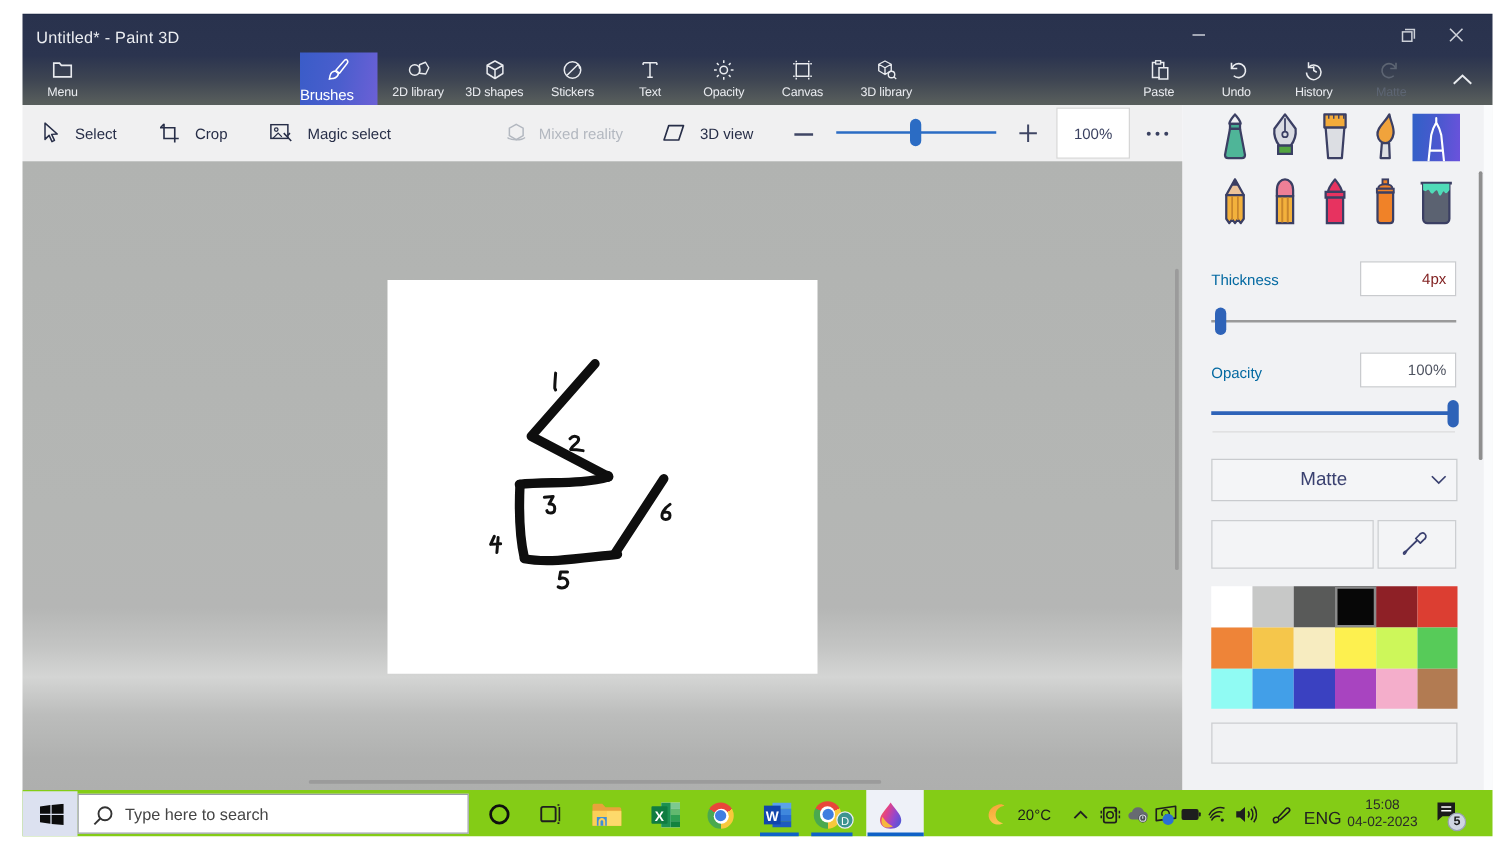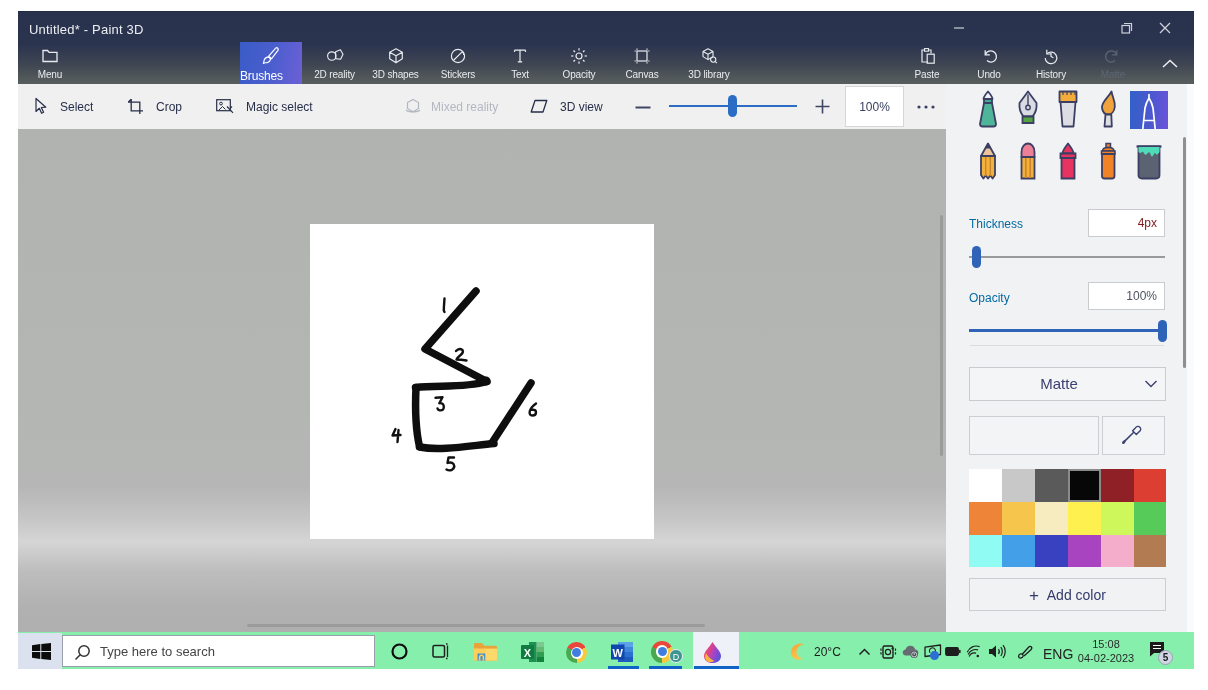--- a/index.html
+++ b/index.html
@@ -28,21 +28,21 @@
 #vscroll { position:absolute; left:922px; top:86px; width:3px; height:241px; background:#9b9b9b; border-radius:2px; }
 #hscroll { position:absolute; left:229px; top:495px; width:458px; height:3px; background:#9b9b9b; border-radius:2px; }
 
 
 #sidebar { left:946px; top:84px; width:248px; height:548px; background:#f1f2f4; color:#333a63; }
 .sbox { position:absolute; background:#fff; border:1px solid #c9cbce; }
 .slabel { position:absolute; font-size:12px; color:#0369a1; }
 #sbscroll { position:absolute; left:237px; top:53px; width:3px; height:231px; background:#8f8f8f; border-radius:2px; }
 
 
-#taskbar { left:18px; top:632px; width:1176px; height:37px; background:#86efac; }
+#taskbar { left:18px; top:632px; width:1176px; height:37px; background:#84cc16; }
 #searchbox { position:absolute; left:44px; top:3px; width:313px; height:32px; background:#fff; border:1px solid #9a9ea8; }
 #searchtext { position:absolute; left:37px; top:8px; font-size:13px; color:#454545; }
 .underline { position:absolute; top:34px; height:3px; background:#0f62c6; }
 </style>
 </head>
 <body>
 <div id="page">
   <div id="header" class="abs">
     <div id="titletext" class="abs">Untitled* - Paint 3D</div>
 
@@ -69,21 +69,21 @@
           <path d="M16.2 1.6 c1 0.8 1.3 2 0.6 3 l-6.2 8 -2.9 -2.4 6.8 -7.8 c0.5 -0.6 1.1 -0.9 1.7 -0.8 z" stroke="#fff" stroke-width="1.2" fill="none" stroke-linejoin="round"></path>
           <path d="M7.2 10.8 l2.6 2.2 c-0.6 2 -1.7 3.2 -3.6 3.6 c-1.3 0.3 -2.6 0 -3.8 0.8 c0.5 -1.2 0.4 -2.2 0.8 -3.4 c0.5 -1.7 1.9 -2.9 4 -3.2 z" stroke="#fff" stroke-width="1.2" fill="none" stroke-linejoin="round"></path>
         </svg>
       <div class="mlabel abs" style="left:0;right:0;top:27px;color:#fff;font-size:12px">Brushes</div>
     </div>
     <div class="mitem abs" style="left:290px;width:53px">
       <svg class="micon" viewBox="0 0 18 18">
           <circle cx="5.8" cy="9" r="4.2" stroke="#e9ebef" stroke-width="1.15" fill="none"></circle>
           <path d="M9.6 4.8 L14.4 2.8 L17 7.2 L14.6 12.2 L9.6 11.6 z" stroke="#e9ebef" stroke-width="1.15" fill="none" stroke-linejoin="round"></path>
         </svg>
-      <div class="mlabel">2D reality</div>
+      <div class="mlabel">2D library</div>
     </div>
     <div class="mitem abs" style="left:351px;width:53px">
       <svg class="micon" viewBox="0 0 18 18">
           <path d="M9 1.8 L15.3 5.2 V11.8 L9 15.8 L2.7 11.8 V5.2 z M2.7 5.2 L9 8.8 L15.3 5.2 M9 8.8 V15.8" stroke="#e9ebef" stroke-width="1.2" fill="none" stroke-linejoin="round"></path>
         </svg>
       <div class="mlabel">3D shapes</div>
     </div>
     <div class="mitem abs" style="left:418px;width:44px">
       <svg class="micon" viewBox="0 0 18 18">
           <circle cx="9" cy="9" r="6.6" stroke="#e9ebef" stroke-width="1.2" fill="none"></circle>
@@ -337,21 +337,20 @@
       <div class="abs" style="left:165px;top:33px;width:32px;height:33px;background:#57cb59"></div>
       <div class="abs" style="left:0;top:66px;width:33px;height:32px;background:#90fbf3"></div>
       <div class="abs" style="left:33px;top:66px;width:33px;height:32px;background:#429fe8"></div>
       <div class="abs" style="left:66px;top:66px;width:33px;height:32px;background:#3a41c1"></div>
       <div class="abs" style="left:99px;top:66px;width:33px;height:32px;background:#a844c0"></div>
       <div class="abs" style="left:132px;top:66px;width:33px;height:32px;background:#f4aecb"></div>
       <div class="abs" style="left:165px;top:66px;width:32px;height:32px;background:#b27b52"></div>
     </div>
 
     <div class="abs" style="left:23px;top:494px;width:197px;height:33px;border:1px solid #cbcdd0"></div>
-    <div class="abs" style="left:23px;top:502px;width:197px;text-align:center;font-size:14px;color:#333a6b"><span style="font-size:17px;vertical-align:-1px">+</span>&nbsp;&nbsp;Add color</div>
     <div class="abs" style="left:241px;top:0;width:7px;height:548px;background:#fafbfc"></div>
     <div id="sbscroll"></div>
   </div>
   <div id="taskbar" class="abs">
     <div class="abs" style="left:0;top:1px;width:44px;height:36px;background:#dce1f0"></div>
     <svg class="abs" style="left:14px;top:11px" width="19" height="17" viewBox="0 0 19 17">
       <path d="M0 2.2 L8.3 1 V8 H0 z M9.3 0.9 L19 0 V8 H9.3 z M0 9 H8.3 V16 L0 14.8 z M9.3 9 H19 V17 L9.3 16.1 z" fill="#0c0c0c"></path>
     </svg>
     <div id="searchbox">
       <svg class="abs" style="left:11px;top:8px" width="17" height="17" viewBox="0 0 17 17">

